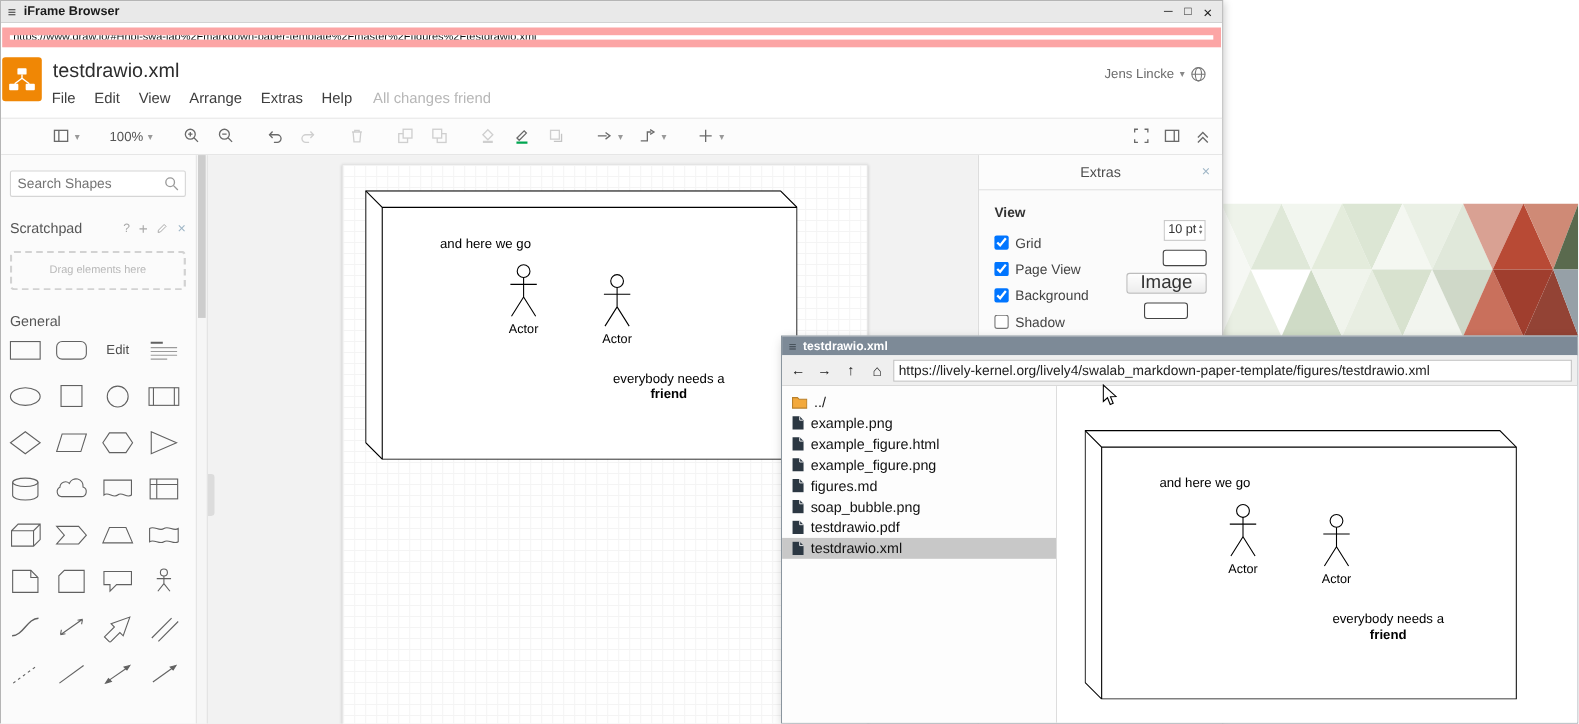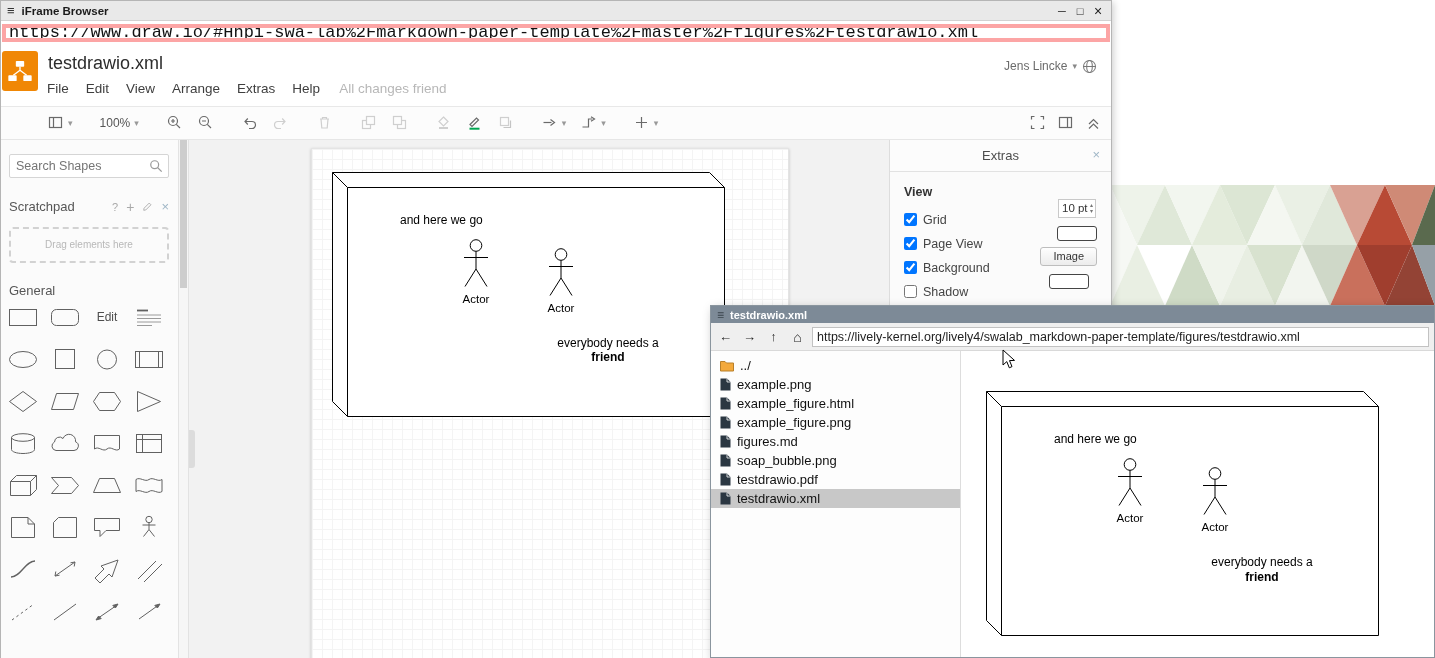--- a/index.html
+++ b/index.html
@@ -11,22 +11,22 @@
   .win1{position:absolute;left:0;top:0;width:1112px;height:658px;background:#fff;
         border:1px solid #b5b5b5;box-sizing:border-box;box-shadow:2px 2px 7px rgba(0,0,0,.18);}
   .w1-title{height:19px;background:#e9e9e9;border-bottom:1px solid #d2d2d2;display:flex;
             align-items:center;font-size:11.5px;font-weight:bold;color:#1b1b1b;}
   .burger{font-weight:normal;color:#333;font-size:13px;margin:0 7px 0 6px;}
   .w1-controls{margin-left:auto;display:flex;align-items:center;padding-right:4px;}
   .wc-btn{width:18px;height:15px;display:flex;align-items:center;justify-content:center;
           font-size:11px;color:#222;font-weight:normal;cursor:default;}
   .wc-close{font-size:14px;}
   .w1-url{padding:2px 1px;background:#fff;}
-  .w1-url input{width:100%;box-sizing:border-box;height:18px;border:4px solid #fca5a5;
-                font-size:17px;padding:0 3px;color:#111;font-family:Liberation Mono, monospace;background:#fff;}
+  .w1-url input{width:100%;box-sizing:border-box;height:18px;border:7px solid #fca5a5;
+                font-size:10px;padding:0 3px;color:#111;font-family:Liberation Sans, sans-serif;background:#fff;}
   
   .dw{position:relative;height:614px;background:#fff;}
   .dw-header{position:relative;height:62px;background:#fff;}
   .dw-logo{position:absolute;left:1px;top:7px;width:36px;height:40px;background:#f08705;
            border-radius:3px;display:flex;align-items:center;justify-content:center;}
   .dw-title{position:absolute;left:47px;top:9px;font-size:18px;color:#2d2d2d;}
   .dw-menubar{position:absolute;left:46px;top:37px;display:flex;gap:17px;font-size:13.5px;
               color:#3e3e3e;align-items:center;}
   .menu-item{cursor:default;}
   .dw-status{color:#b7b7b7;margin-left:2px;}
@@ -95,21 +95,21 @@
   .panel-section{font-weight:bold;font-size:12.5px;color:#333;margin-bottom:9px;}
   .prow{display:flex;align-items:center;height:24px;font-size:12.5px;color:#444;position:relative;}
   .prow .cb{width:13px;height:13px;margin:0 6px 0 0;}
   .pr-right{position:absolute;right:0;display:flex;align-items:center;gap:8px;flex-direction:column;}
   .numwrap{display:flex;align-items:center;border:1px solid #c9c9c9;background:#fff;height:17px;}
   .numin{border:none;width:26px;font-size:11.5px;padding:0 0 0 3px;color:#333;font-family:inherit;outline:none;}
   .spin{display:flex;flex-direction:column;line-height:6px;padding:0 2px;color:#777;}
   .sp{font-size:6px;}
   .swatch{width:40px;height:15px;border:1px solid #454545;border-radius:3px;background:#fff;padding:0;}
   .img-btn{height:19px;padding:0 12px;border:1px solid #bdbdbd;border-radius:3px;
-           background:linear-gradient(#fefefe,#ececec);font-size:11px;color:#333;
+           background:linear-gradient(#fefefe,#ececec);font-size:17px;color:#333;
            font-family:inherit;display:flex;align-items:center;}
   
   .win2{position:absolute;left:710px;top:305px;width:725px;height:353px;background:#fff;
         border:1px solid #8a959e;box-sizing:border-box;box-shadow:3px 4px 10px rgba(0,0,0,.28);}
   .w2-title{height:17px;background:#7d8a97;display:flex;align-items:center;color:#fff;
             font-size:11px;font-weight:bold;}
   .w2-burger{color:#39434c;margin:0 6px;font-size:12px;font-weight:normal;}
   .w2-toolbar{height:27px;background:#efefef;border-bottom:1px solid #d9d9d9;display:flex;
               align-items:center;padding:0 5px;gap:5px;}
   .nav-btn{width:19px;height:19px;display:flex;align-items:center;justify-content:center;

